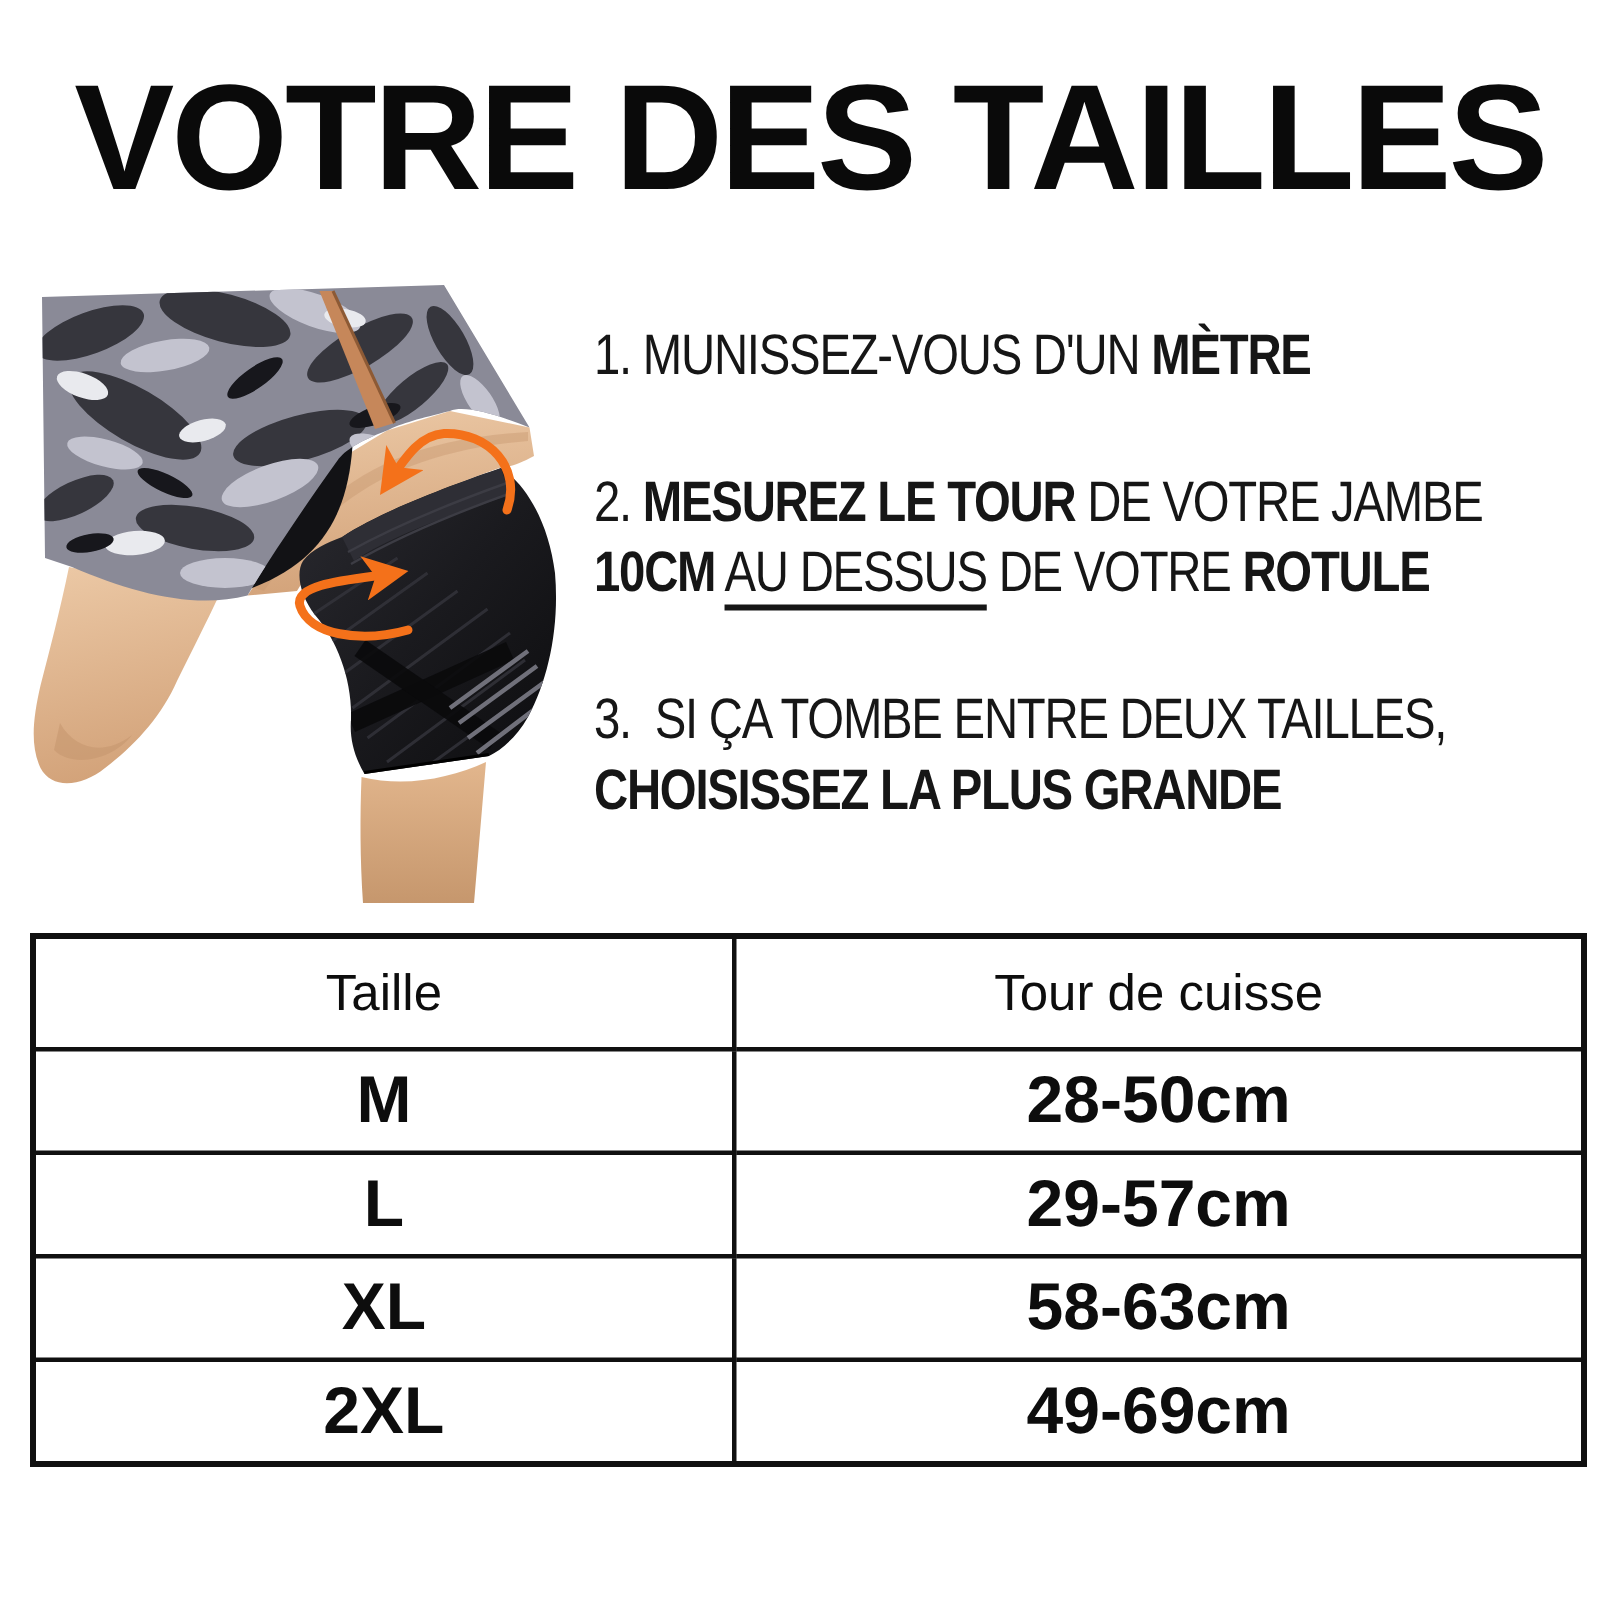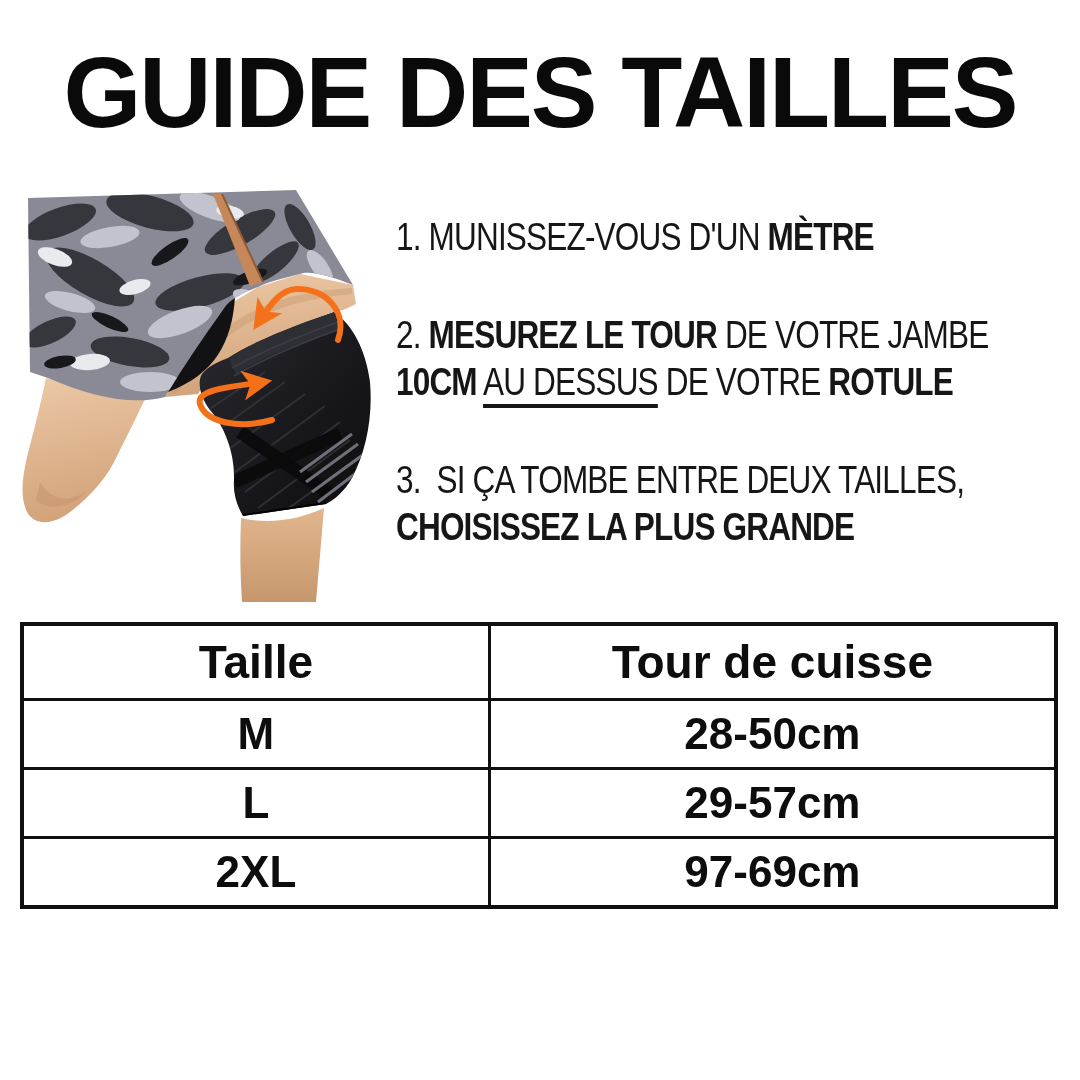--- a/index.html
+++ b/index.html
@@ -22,29 +22,29 @@
   .instruction-line{white-space:pre-wrap;}
   .seg-n{font-weight:normal;}
   .seg-b{font-weight:bold;}
   .seg-u{font-weight:normal;text-decoration:underline;text-decoration-thickness:4px;text-underline-offset:9px;}
   .size-table{
     position:absolute;left:20px;top:622px;width:1038px;
     border-collapse:collapse;table-layout:fixed;
     border:4px solid #101010;text-align:center;
   }
   .size-table th, .size-table td{border:3px solid #101010;padding:0;}
-  .size-table th{font-size:46px;font-weight:bold;height:72px;}
+  .size-table th{font-size:34px;font-weight:normal;height:72px;}
   .size-table td{font-size:44px;font-weight:bold;height:66px;}
 </style>
 </head>
 <body>
 
 <div class="canvas">
 
-  <div class="page-title">GUIDE DES TAILLES</div>
+  <div class="page-title">VOTRE DES TAILLES</div>
 
   <div class="photo-wrap">
     <svg width="400" height="420" viewBox="0 0 400 420">
       <defs>
         <linearGradient id="skinGrad" x1="0" y1="0" x2="0.2" y2="1">
           <stop offset="0" stop-color="#ecc9a6"></stop>
             <stop offset="1" stop-color="#d3a37a"></stop>
         </linearGradient>
         <linearGradient id="skinGrad2" x1="0" y1="0" x2="0" y2="1">
           <stop offset="0" stop-color="#e2b68d"></stop>
@@ -164,19 +164,23 @@
     <tbody>
         <tr>
           <td>M</td>
           <td>28-50cm</td>
         </tr>
         <tr>
           <td>L</td>
           <td>29-57cm</td>
         </tr>
         <tr>
+          <td>XL</td>
+          <td>58-63cm</td>
+        </tr>
+        <tr>
           <td>2XL</td>
-          <td>97-69cm</td>
+          <td>49-69cm</td>
         </tr>
       </tbody>
   </table>
 
 </div>
 
 </body></html>

